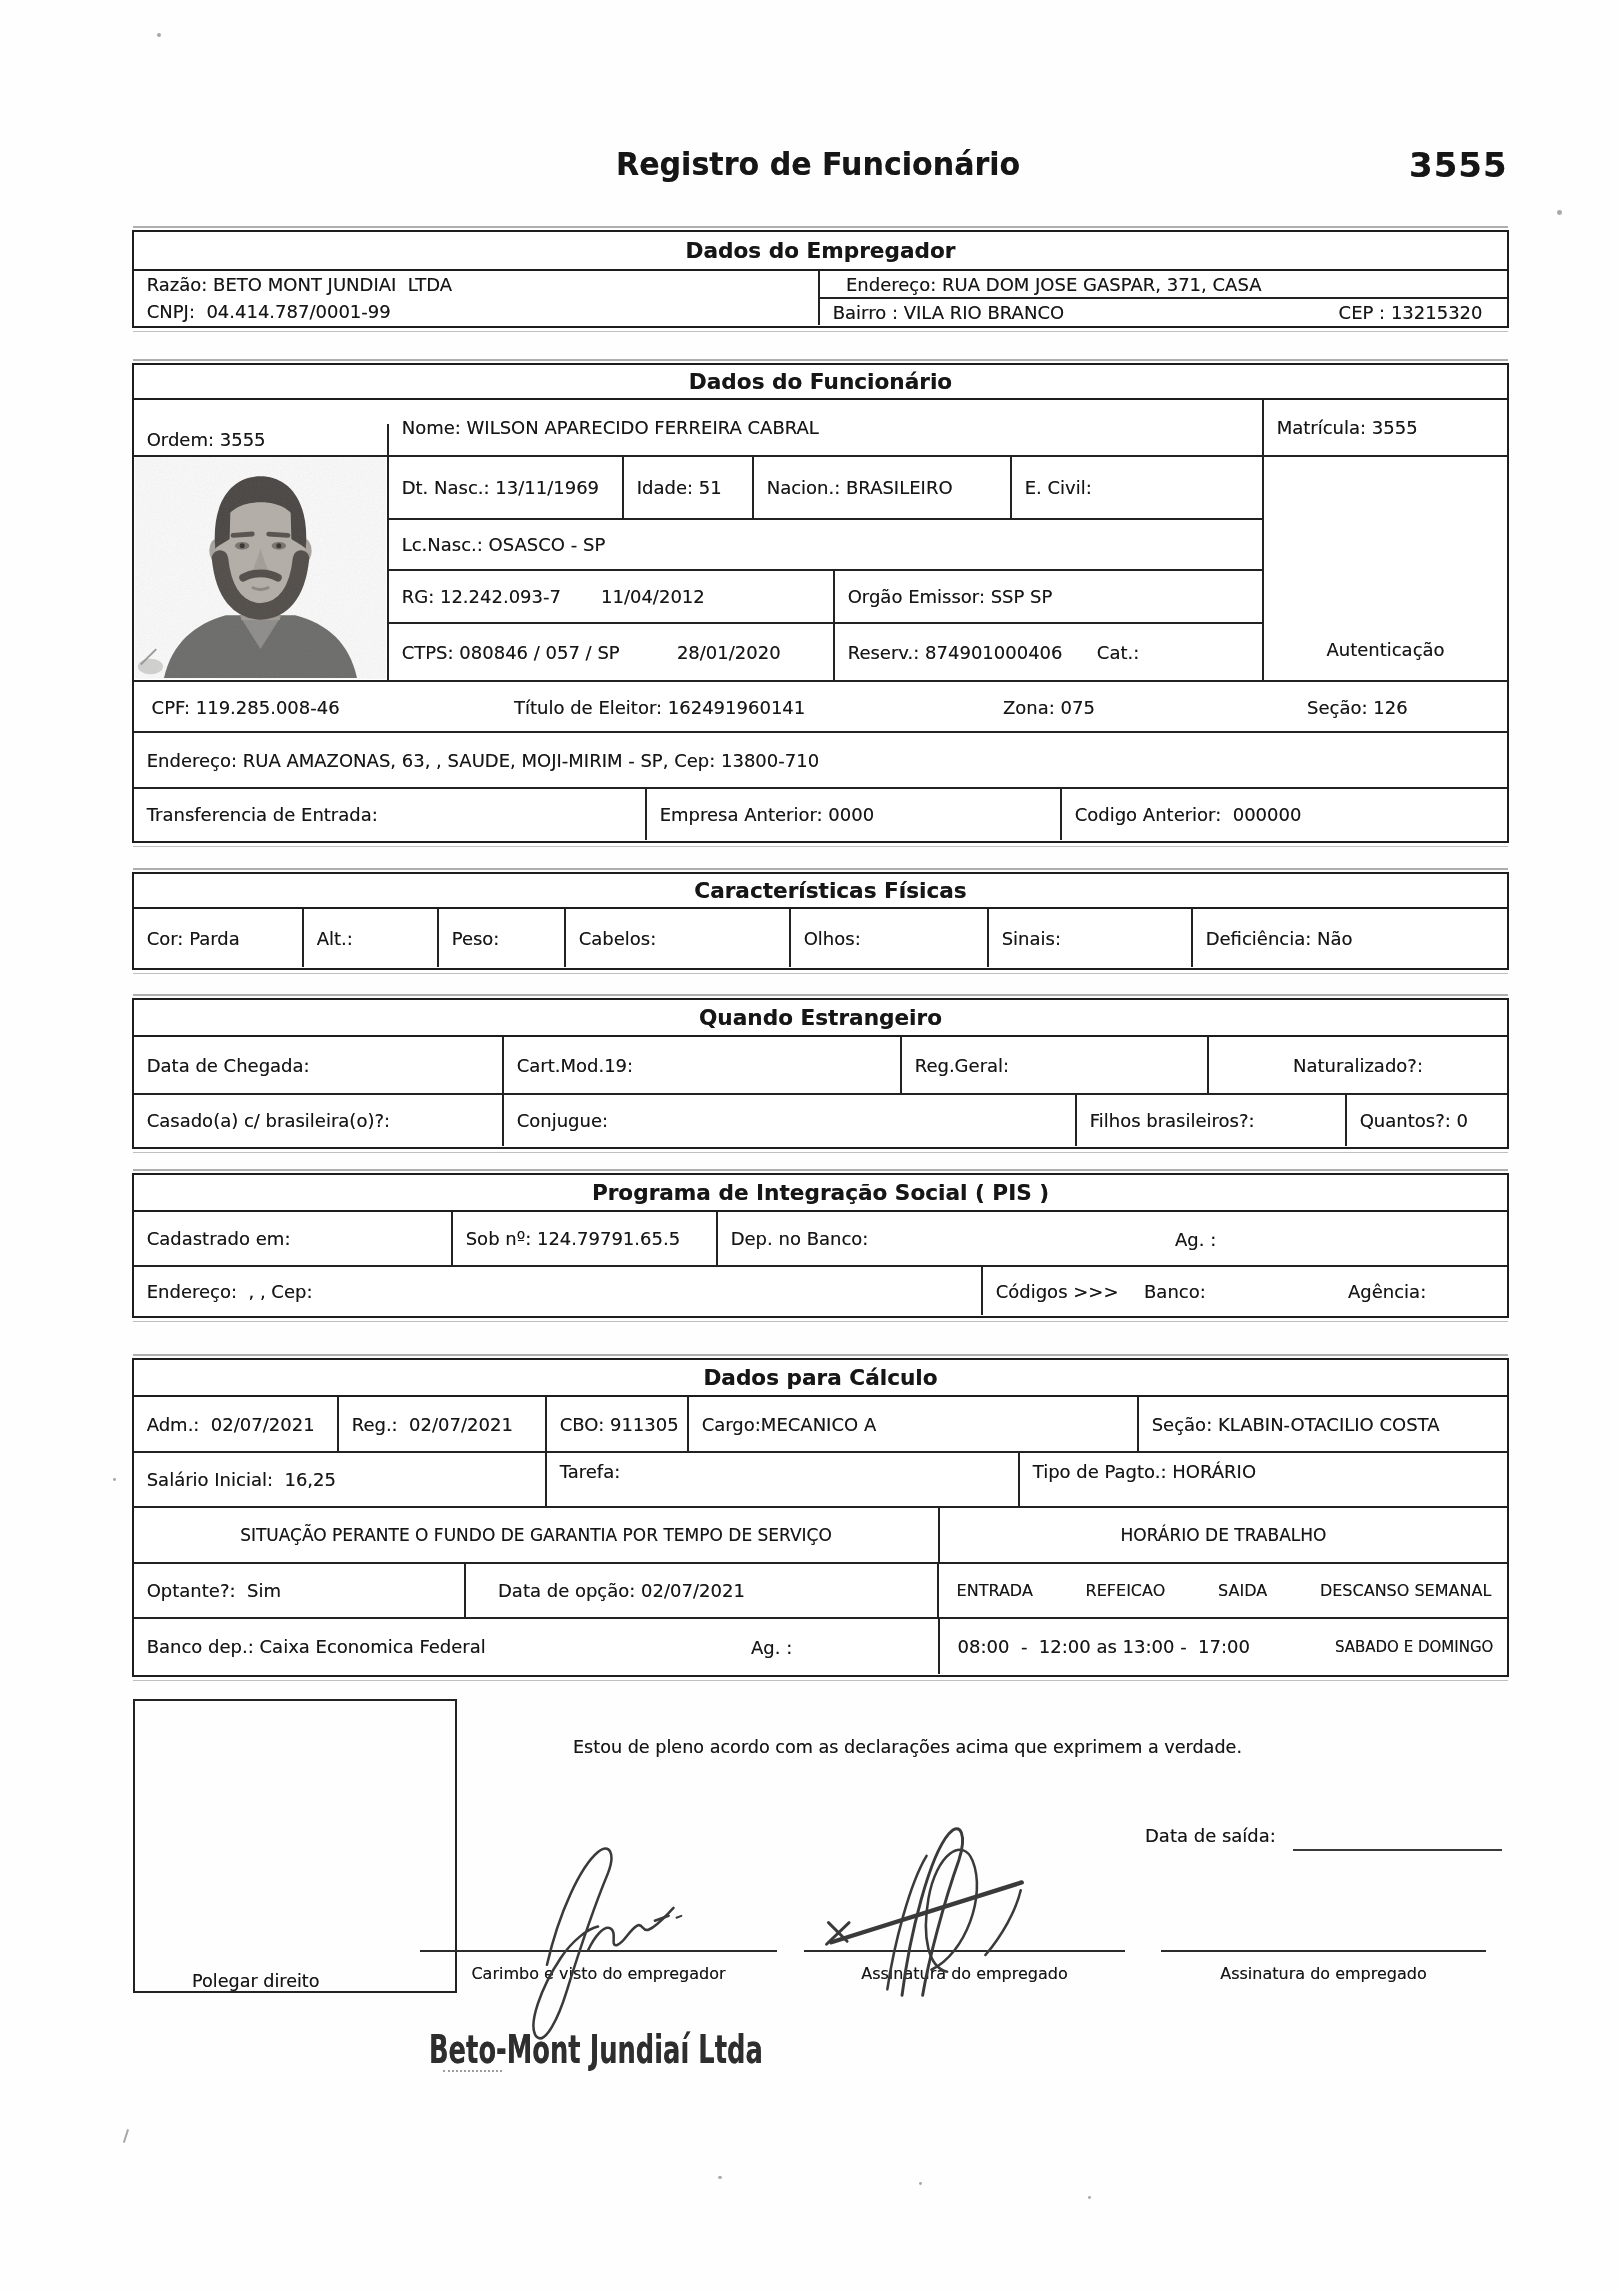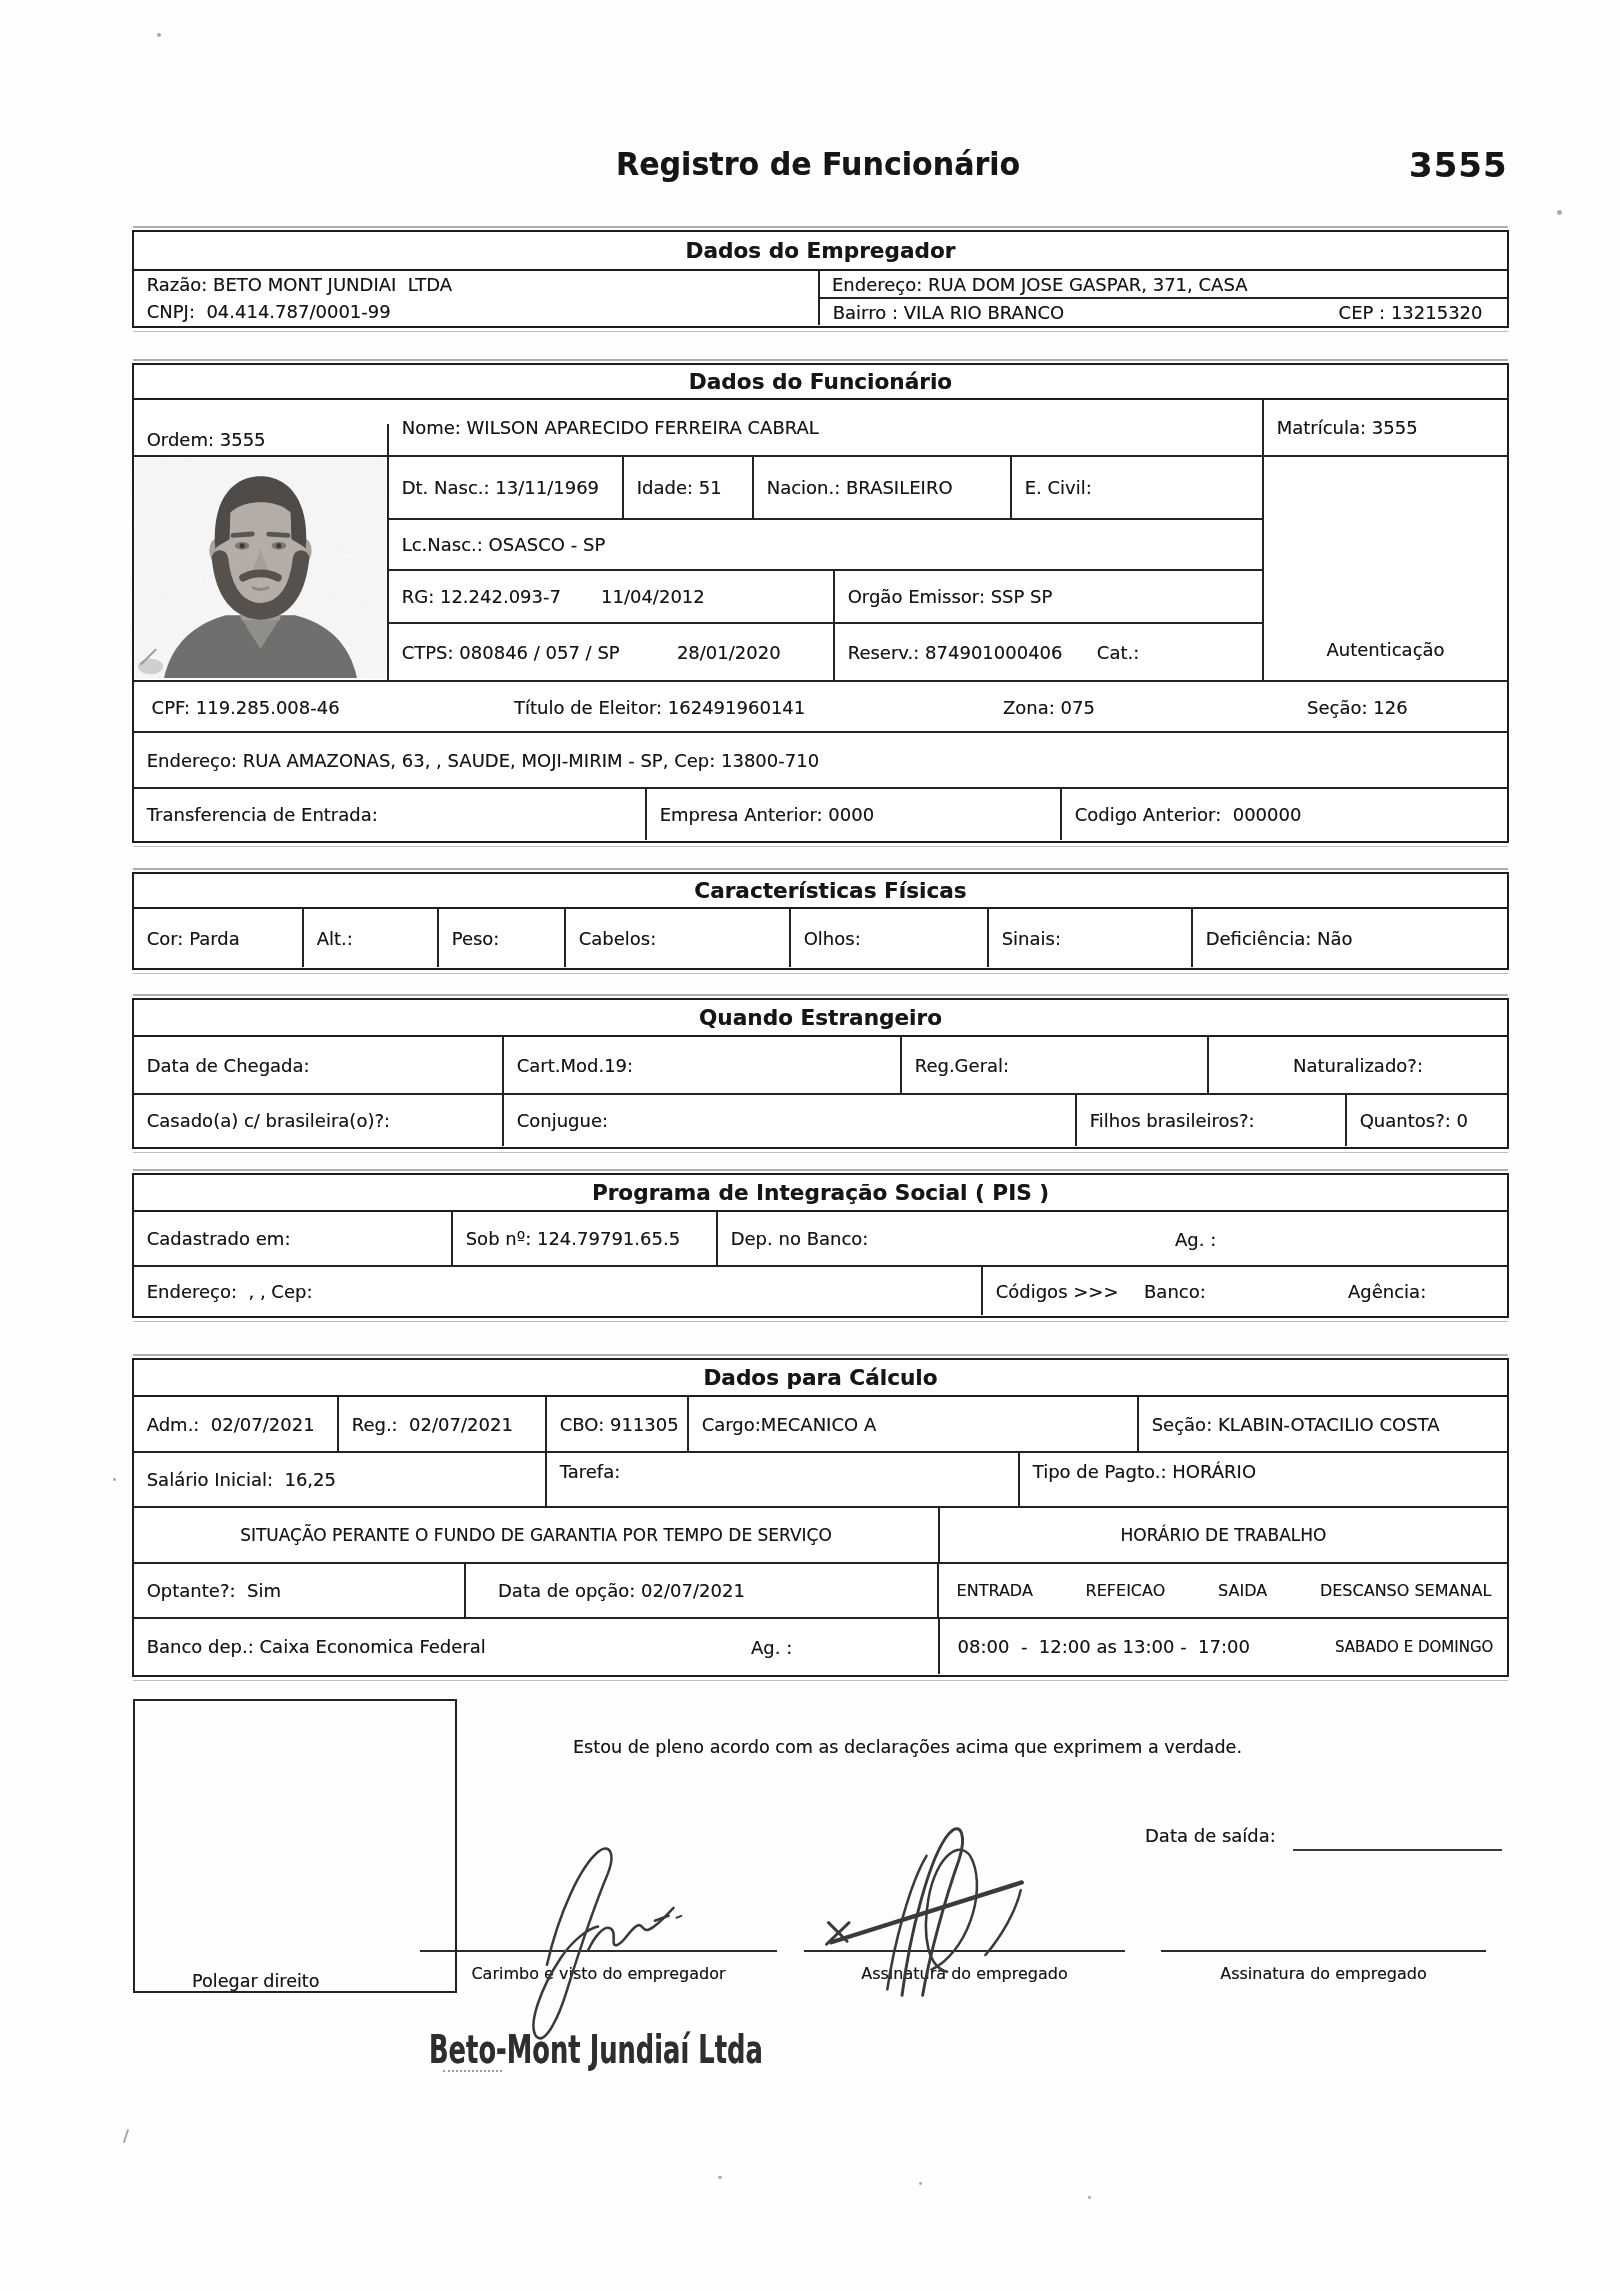--- a/index.html
+++ b/index.html
@@ -40,21 +40,21 @@
   <div class="doc-number">3555</div>
 
   <section class="tbl" style="top:230px;height:98px;">
     <div class="hdr" style="height:39px;">Dados do Empregador</div>
     <div class="row last" style="height:54px;">
       <div class="c stack" style="width:686px;align-items:flex-start;">
         <span>Razão: BETO MONT JUNDIAI  LTDA</span>
         <span>CNPJ:  04.414.787/0001-99</span>
       </div>
       <div class="c lastc" style="flex:1;padding:0;flex-direction:column;align-items:stretch;">
-        <div style="flex:1;display:flex;align-items:center;padding:0 12px;border-bottom:2px solid #222;box-sizing:border-box;white-space:pre;">Endereço: RUA DOM JOSE GASPAR, 371, CASA</div>
+        <div style="flex:1;display:flex;align-items:center;padding:0 26px;border-bottom:2px solid #222;box-sizing:border-box;white-space:pre;">Endereço: RUA DOM JOSE GASPAR, 371, CASA</div>
         <div style="flex:1;display:flex;align-items:center;padding:0 12.7px;position:relative;white-space:pre;">
           <span>Bairro : VILA RIO BRANCO</span>
           <span style="position:absolute;right:24.5px;">CEP : 13215320</span>
         </div>
       </div>
     </div>
   </section>
 
   <section class="tbl" style="top:363px;height:480px;">
     <div class="hdr" style="height:35px;">Dados do Funcionário</div>

